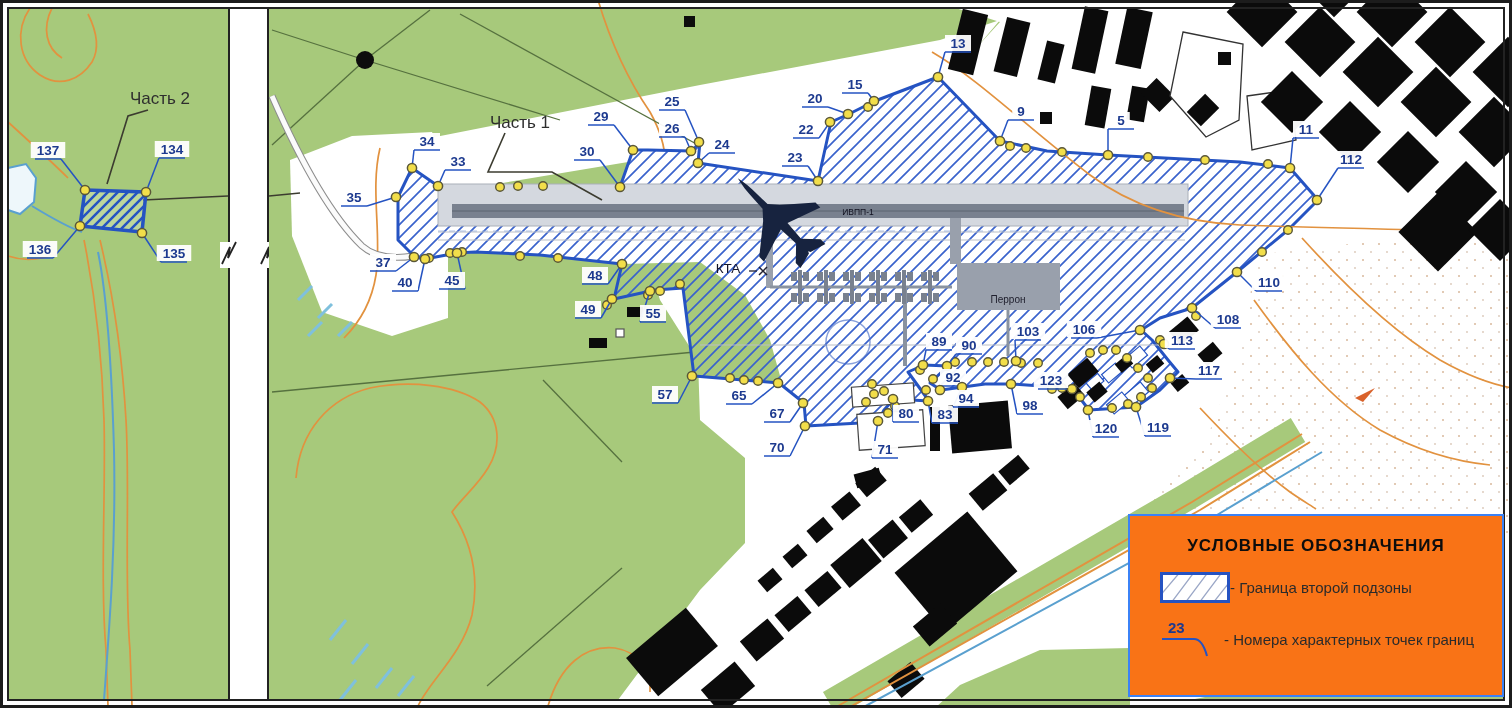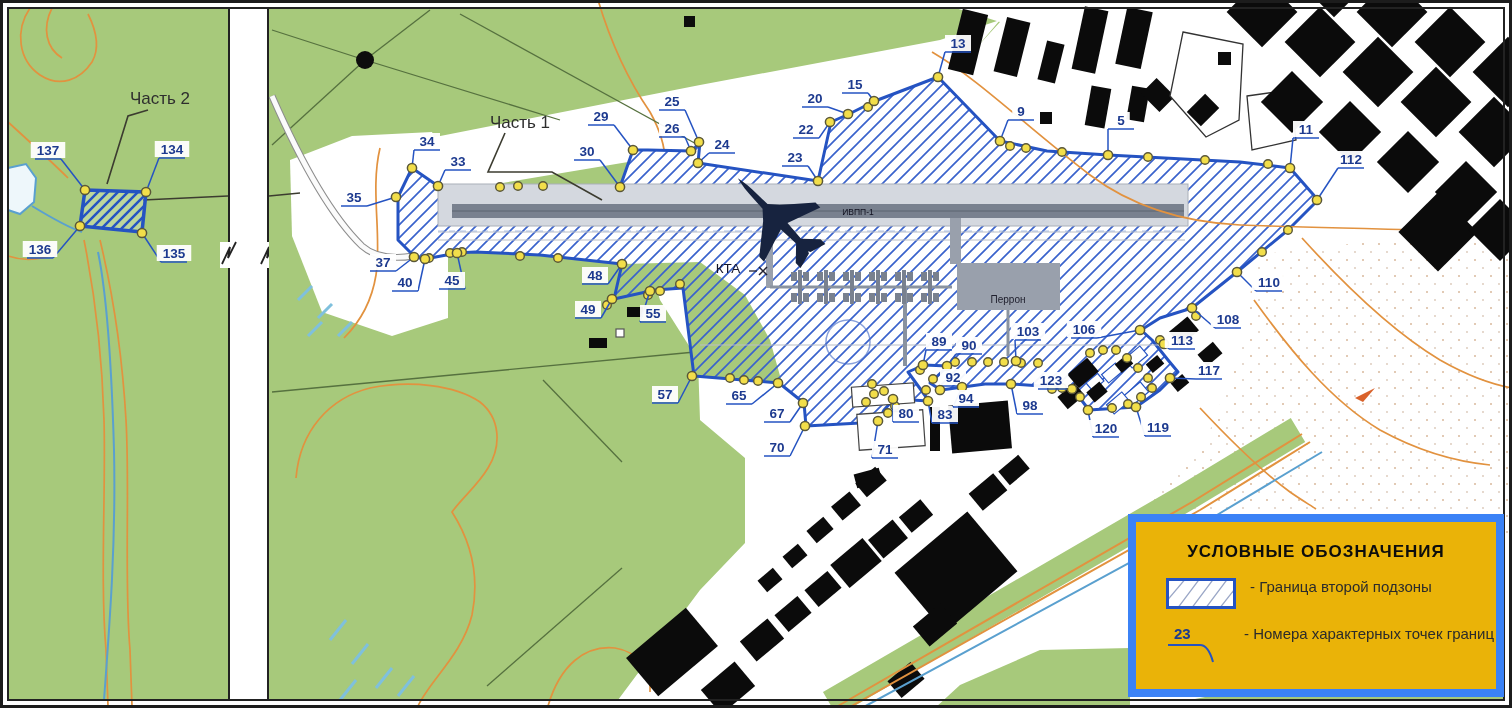--- a/index.html
+++ b/index.html
@@ -1,23 +1,23 @@
 <!DOCTYPE html>
 <html><head>
 <meta charset="utf-8">
 <style>
   html,body{margin:0;padding:0;background:#ffffff;}
   #stage{position:relative;width:1512px;height:708px;overflow:hidden;background:#fff;
          font-family:"Liberation Sans", sans-serif;}
   #map{position:absolute;left:0;top:0;}
-  .legend{position:absolute;left:1128px;top:514px;width:376px;height:183px;background:#eab308;
-          border:8px solid #3b82f6;box-sizing:border-box;z-index:6;}
+  .legend{position:absolute;left:1128px;top:514px;width:376px;height:183px;background:#f97316;
+          border:2px solid #3b82f6;box-sizing:border-box;z-index:6;}
   .legend-title{margin-top:20px;text-align:center;font-size:17px;font-weight:bold;
                 letter-spacing:1px;color:#0d0d0d;}
-  .legend-row{display:flex;margin-left:30px;margin-top:16px;gap:14px;}
+  .legend-row{display:flex;align-items:center;margin-left:30px;margin-top:16px;}
   .legend-swatch{display:inline-block;width:64px;height:25px;border:3px solid #2553c2;
                  background:#fff;box-sizing:content-box;line-height:0;}
   .legend-text{font-size:15px;color:#2b2b2b;}
   .legend-sym{display:inline-block;width:64px;height:40px;position:relative;text-align:center;}
   .legend-sym .n{position:absolute;left:8px;top:0;font-size:15px;font-weight:600;color:#1d3a8f;}
   .legend-sym svg{position:absolute;left:0;top:16px;}
 </style>
 </head>
 <body>
 

